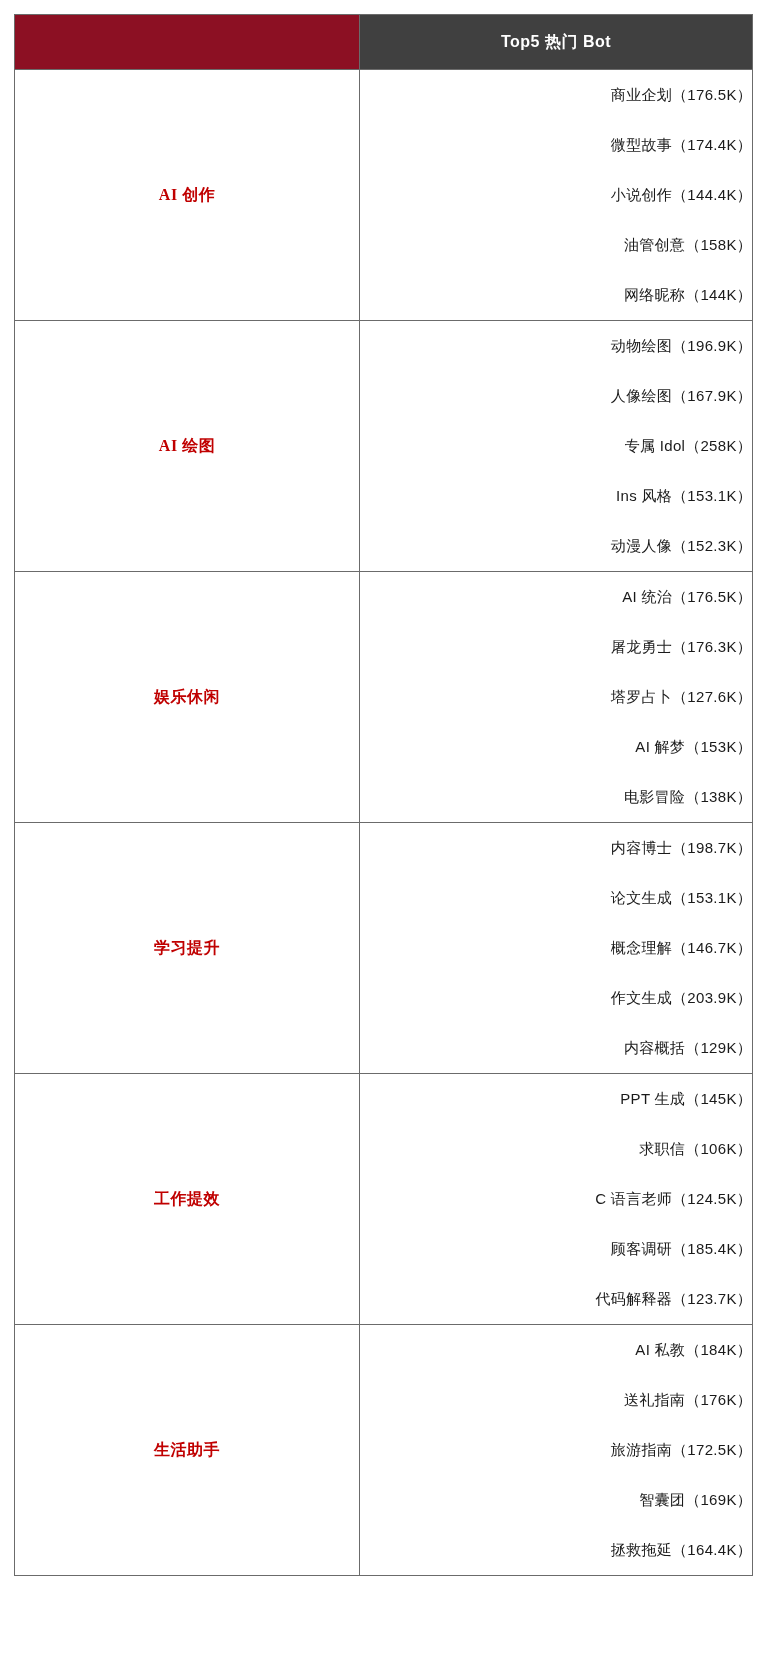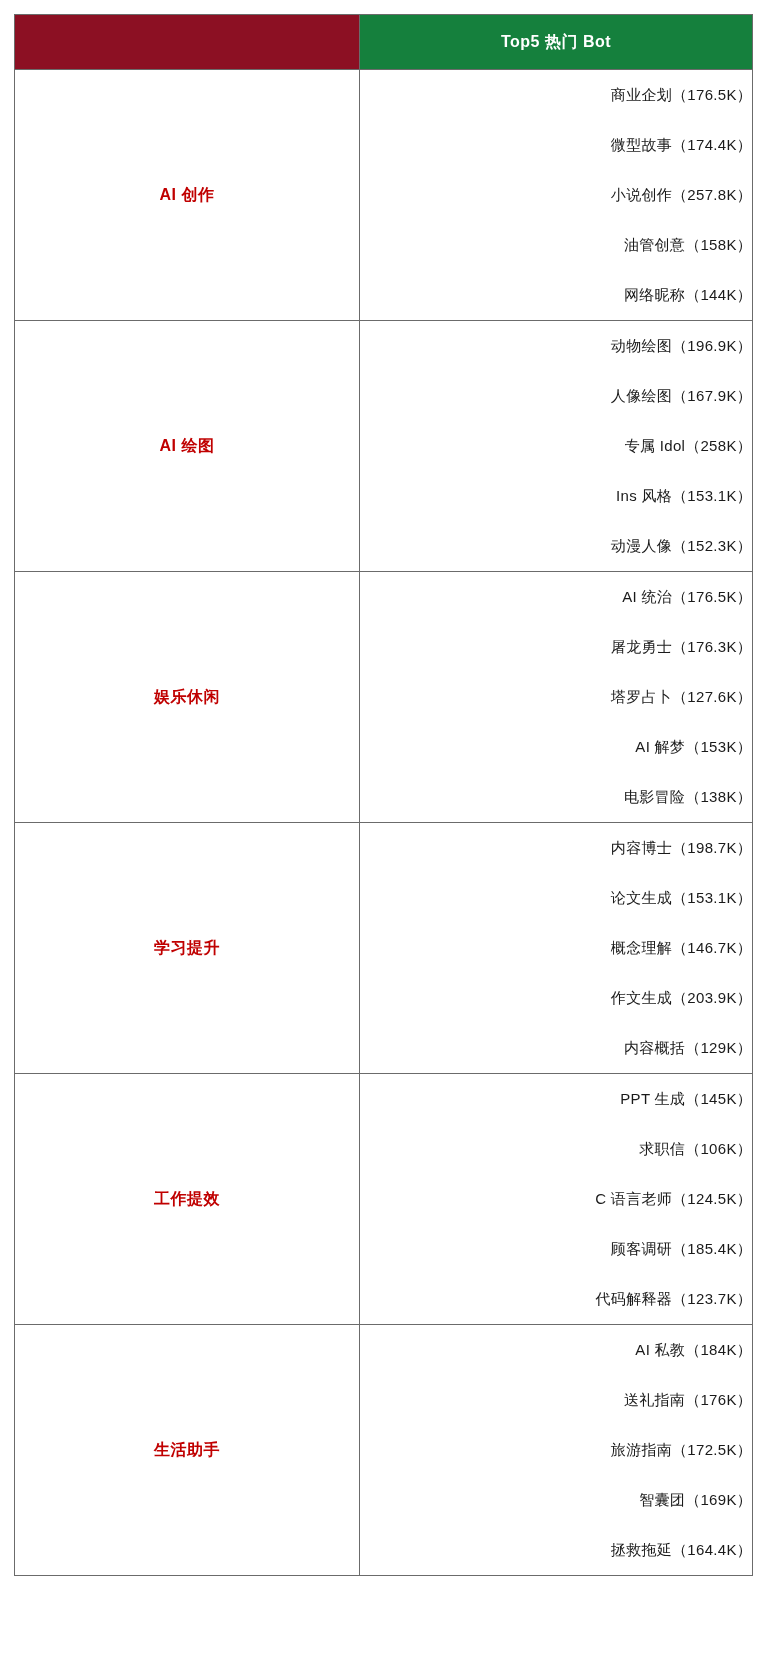--- a/index.html
+++ b/index.html
@@ -27,39 +27,40 @@
   table.bot-table td,
   table.bot-table th {
     border: 1px solid #6b6b6b;
     padding: 0;
     vertical-align: middle;
   }
   .col-cat { width: 345px; }
   .col-bots { width: 393px; }
 
   thead th {
-    background: #15803d;
+    background: #404040;
     color: #ffffff;
     height: 54px;
     font-size: 16px;
     font-weight: bold;
     letter-spacing: 0.5px;
     text-align: center;
     border-color: #6b6b6b;
   }
   thead th.head-empty {
     background: #8c1023;
   }
 
   td.cat-cell {
     text-align: center;
     color: #c00000;
     font-weight: bold;
     font-size: 16px;
     letter-spacing: 0.5px;
+    font-family: Liberation Serif, serif;
   }
   td.bots-cell {
     padding: 8px 0 10px 0;
   }
   ul.bot-list {
     list-style: none;
     margin: 0;
     padding: 0;
   }
   ul.bot-list li {
@@ -87,21 +88,21 @@
         <th>Top5 热门 Bot</th>
       </tr>
     </thead>
     <tbody>
       <tr>
         <td class="cat-cell">AI 创作</td>
         <td class="bots-cell">
           <ul class="bot-list">
             <li>商业企划（176.5K）</li>
             <li>微型故事（174.4K）</li>
-            <li>小说创作（257.8K）</li>
+            <li>小说创作（144.4K）</li>
             <li>油管创意（158K）</li>
             <li>网络昵称（144K）</li>
           </ul>
         </td>
       </tr>
       <tr>
         <td class="cat-cell">AI 绘图</td>
         <td class="bots-cell">
           <ul class="bot-list">
             <li>动物绘图（196.9K）</li>

